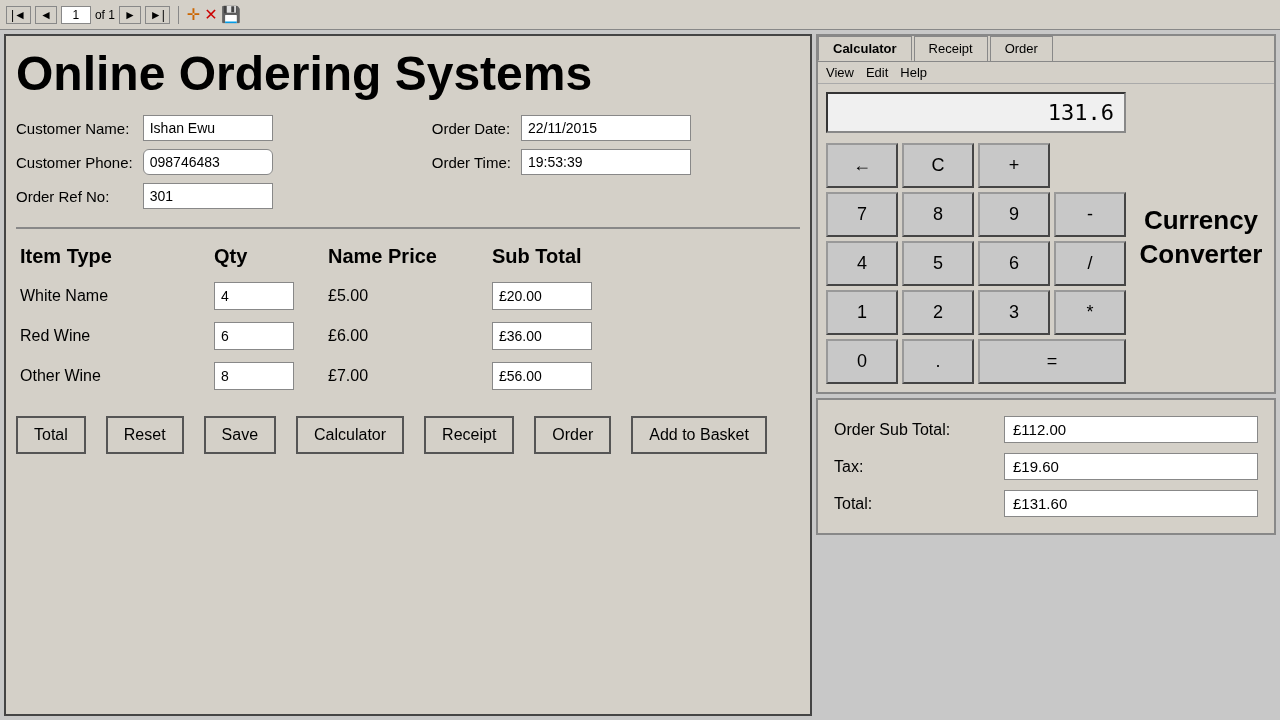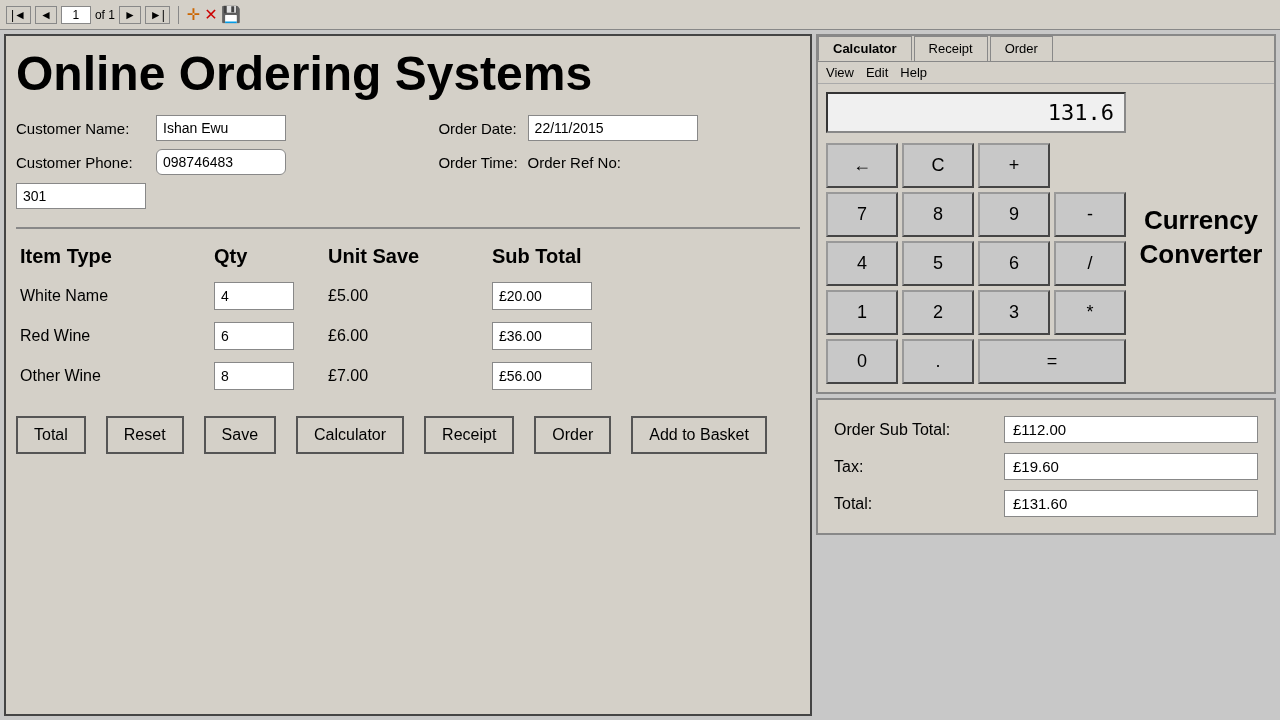--- a/index.html
+++ b/index.html
@@ -290,33 +290,34 @@
 
     <div id="customer-info">
       <span class="info-label">Customer Name:</span>
       <input class="info-input" type="text" value="Ishan Ewu" style="width: 130px;">
       <span class="info-label">Order Date:</span>
       <input class="info-input" type="text" value="22/11/2015" style="width: 170px;">
 
       <span class="info-label">Customer Phone:</span>
       <input class="info-input" type="text" value="098746483" style="width: 130px; border-radius: 6px;">
       <span class="info-label">Order Time:</span>
+      <input class="info-input" type="text" value="19:53:39" style="width: 170px;">
 
       <span class="info-label">Order Ref No:</span>
       <input class="info-input" type="text" value="301" style="width: 130px;">
       <span></span>
         <span></span>
     </div>
 
     <hr class="h-divider">
 
     <div id="order-table-header">
       <span>Item Type</span>
       <span>Qty</span>
-      <span>Unit Save</span>
+      <span>Name Price</span>
       <span>Sub Total</span>
     </div>
 
     <div class="order-row">
       <span class="order-item-name">White Name</span>
       <input class="order-qty-input" type="text" value="4" style="">
       <span class="order-price">£5.00</span>
       <input class="order-subtotal-input" type="text" value="£20.00" style="">
     </div>
 

